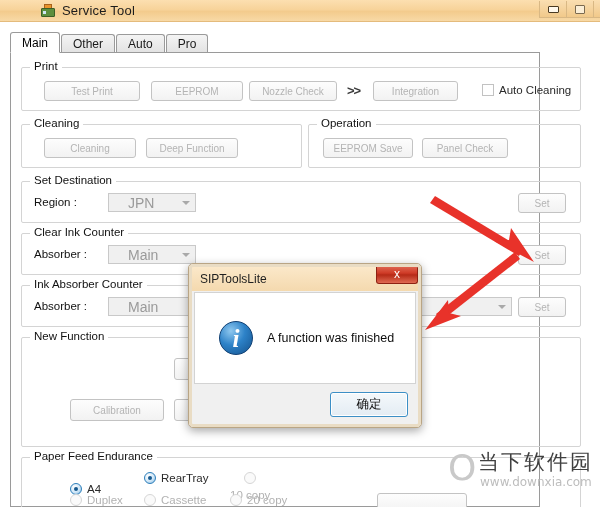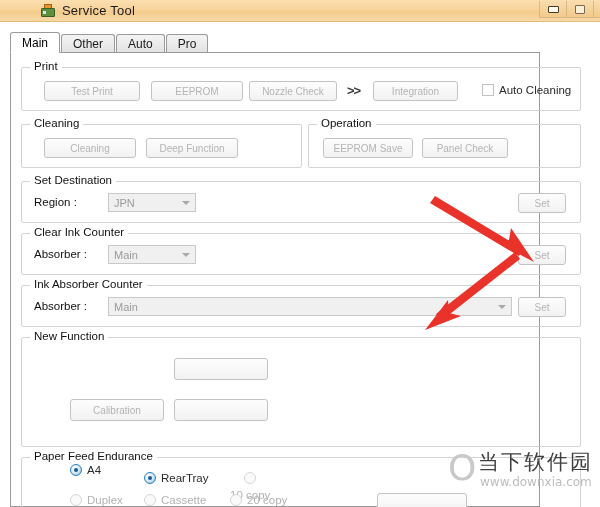--- a/index.html
+++ b/index.html
@@ -128,21 +128,21 @@
   .lbl {
     position: absolute; font-size: 11.5px; color: #111; white-space: nowrap;
   }
   .combo {
     position: absolute; height: 19px;
     border: 1px solid #c9c9c9; background: #f0f0f0;
     box-sizing: border-box;
     display: flex; align-items: center;
   }
   .combo .cval {
-    font-size: 11px; color: #9a9a9a; padding-left: 5px;
+    font-size: 14px; color: #9a9a9a; padding-left: 19px;
   }
   .combo .arrow {
     position: absolute; right: 5px; top: 7px;
     width: 0; height: 0;
     border-left: 4px solid transparent;
     border-right: 4px solid transparent;
     border-top: 4px solid #a9a9a9;
   }
   .chk {
     position: absolute; display: flex; align-items: center; gap: 5px;
@@ -367,21 +367,21 @@
 
     <div class="group" style="left:10px; top:284px; width:560px; height:110px;">
       <span class="legend">New Function</span>
       <div class="btn" style="left:152px; top:20px; width:94px; height:22px;"></div>
       <div class="btn" style="left:48px; top:61px; width:94px; height:22px;">Calibration</div>
       <div class="btn" style="left:152px; top:61px; width:94px; height:22px;"></div>
     </div>
 
     <div class="group" style="left:10px; top:404px; width:560px; height:70px;">
       <span class="legend">Paper Feed Endurance</span>
-      <label class="radio on" style="left:48px; top:6px;">
+      <label class="radio on" style="left:48px; top:25px;">
         <span class="dot"></span>
         <span>A4</span>
       </label>
       <label class="radio on" style="left:122px; top:14px;">
         <span class="dot"></span>
         <span>RearTray</span>
       </label>
       <label class="radio dim" style="left:208px; top:14px;flex-direction:column;">
         <span class="dot"></span>
         <span>10 copy</span>
@@ -405,20 +405,34 @@
 
   <svg class="arrows" width="600" height="507" viewBox="0 0 600 507">
     <g fill="#e8322a">
       <path d="M435 196 L523 249 L519 256 L430 203 Z"></path>
       <path d="M534 262 L496 242 L509 240 L511 228 Z"></path>
       <path d="M520 259 L441 321 L436 314 L515 252 Z"></path>
       <path d="M425 330 L448 300 L449 313 L461 316 Z"></path>
     </g>
   </svg>
 
+  <div class="dialog">
+    <div class="dlg-title">
+      <span class="dlg-title-text">SIPToolsLite</span>
+    </div>
+    <div class="dlg-close">x</div>
+    <div class="dlg-body">
+      <span class="dlg-info-icon"></span>
+      <span class="dlg-msg">A function was finished</span>
+    </div>
+    <div class="dlg-footer">
+      <div class="dlg-ok">确定</div>
+    </div>
+    <div class="dlg-frame"></div>
+  </div>
 
   <div class="watermark">
     <span class="wm-logo">O</span>
     <span class="wm-cn">当下软件园</span>
     <span class="wm-url">www.downxia.com</span>
   </div>
 
 </div>
 
 </body></html>

